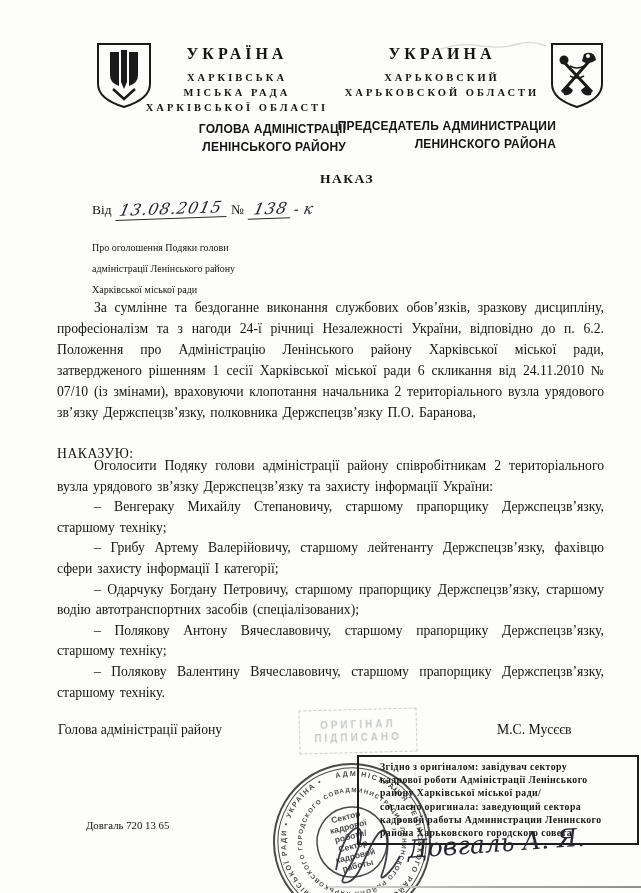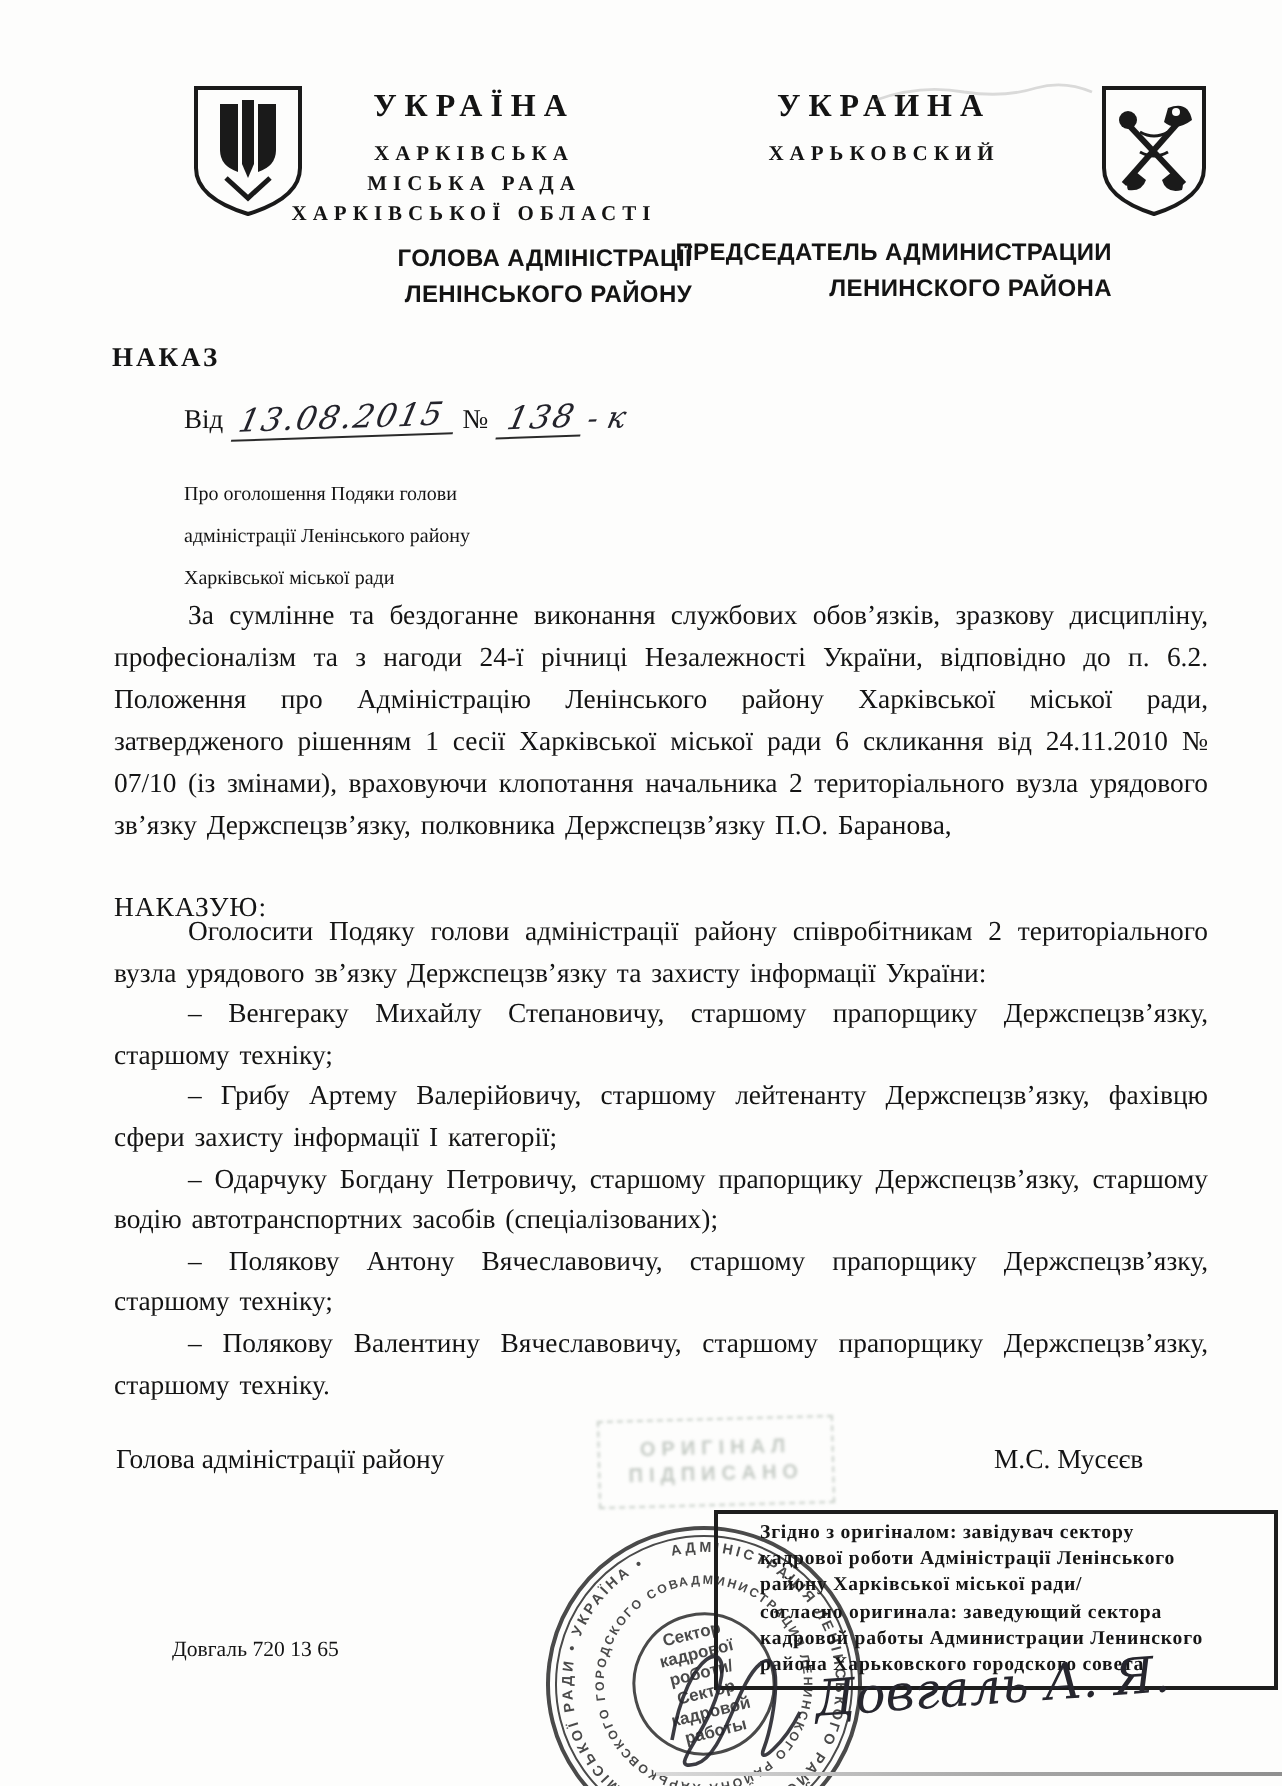--- a/index.html
+++ b/index.html
@@ -27,21 +27,21 @@
   .office{
     position:absolute;text-align:center;font-weight:bold;
     font-family:"Liberation Sans", sans-serif;
     font-size:12px;line-height:17.5px;letter-spacing:.2px;
   }
   #left-office{left:128px;top:121px;width:218px;text-align:right;}
   #right-office{left:330px;top:118px;width:226px;text-align:right;}
   #top-scribble{position:absolute;left:432px;top:36px;opacity:.35;}
   
   #doc-type{
-    position:absolute;left:56px;top:171px;width:582px;
+    position:absolute;left:56px;top:171px;width:582px;text-align:center;
     font-weight:bold;font-size:13.5px;letter-spacing:1.5px;
   }
   #date-line{position:absolute;left:92px;top:199px;font-size:13.5px;}
   .hand{
     display:inline-block;font-family:"DejaVu Serif", serif;font-style:italic;
     color:#23232b;transform:skewX(-14deg) rotate(-2deg);
   }
   .hw-date{
     font-size:16px;letter-spacing:1px;border-bottom:1px solid #2a2a2a;
     padding:0 6px 0 2px;margin:0 4px 0 6px;
@@ -115,20 +115,21 @@
     <div>ХАРКІВСЬКОЇ ОБЛАСТІ</div>
   </div>
   <div id="left-office" class="office">
     <div>ГОЛОВА АДМІНІСТРАЦІЇ</div>
     <div>ЛЕНІНСЬКОГО РАЙОНУ</div>
   </div>
 
   <div id="right-country" class="country">УКРАИНА</div>
   <div id="right-org" class="org">
     <div>ХАРЬКОВСКИЙ</div>
+    <div>ХАРЬКОВСКОЙ ОБЛАСТИ</div>
   </div>
   <div id="right-office" class="office">
     <div>ПРЕДСЕДАТЕЛЬ АДМИНИСТРАЦИИ</div>
     <div>ЛЕНИНСКОГО РАЙОНА</div>
   </div>
 
   <svg id="right-emblem" class="emblem" viewBox="0 0 58 68">
     <path d="M4,2 H54 V42 Q54,57 29,65 Q4,57 4,42 Z" fill="none" stroke="#1a1a1a" stroke-width="2"></path>
 
     <path d="M14,50 L44,16" stroke="#1a1a1a" stroke-width="3"></path>

